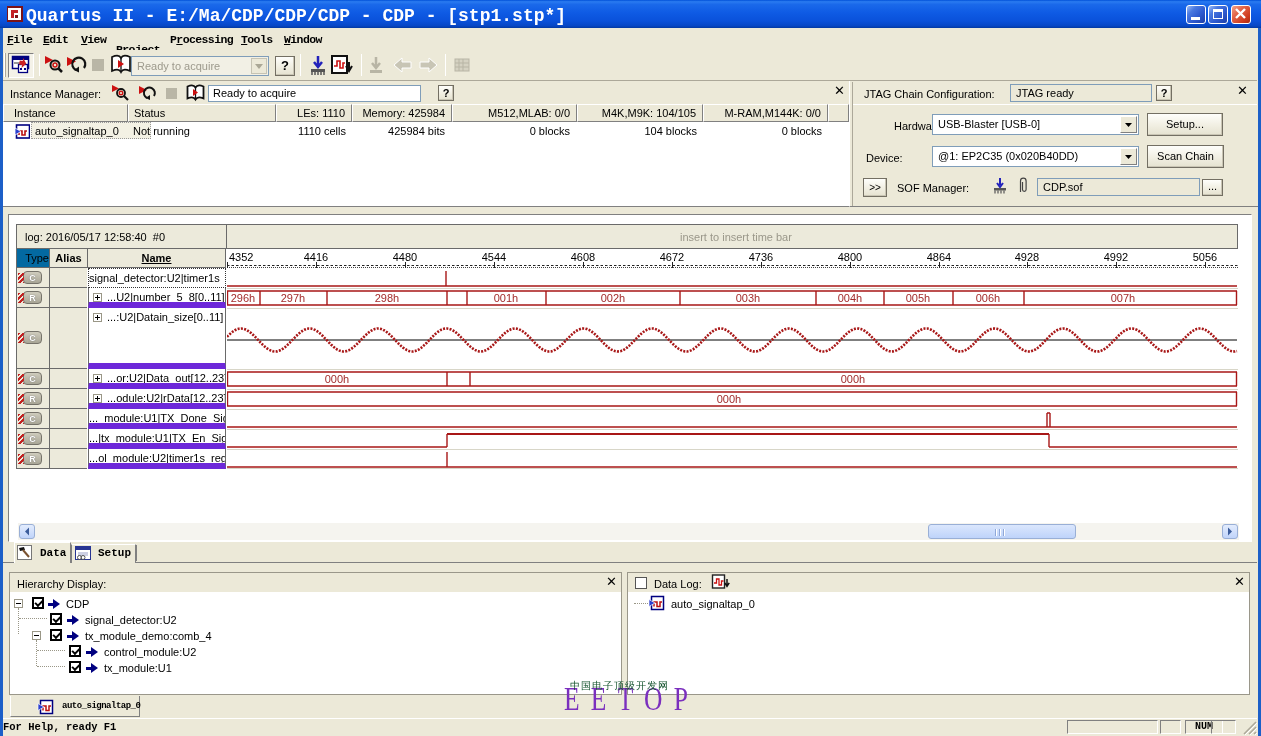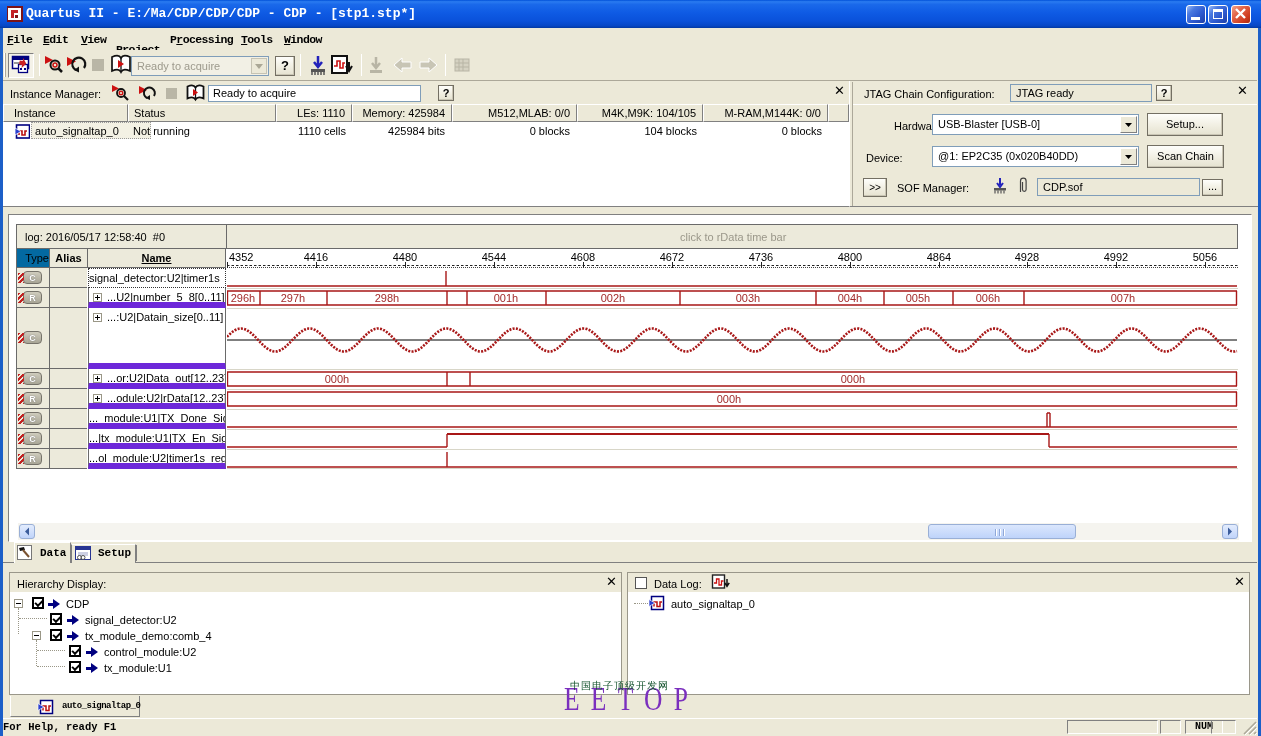--- a/index.html
+++ b/index.html
@@ -1,21 +1,21 @@
 <!DOCTYPE html>
 <html><head><meta charset="utf-8">
 <style>
 *{margin:0;padding:0;box-sizing:border-box;}
 html,body{width:1261px;height:736px;overflow:hidden;}
 body{position:relative;background:#ece9d8;font-family:"Liberation Sans",sans-serif;font-size:11px;color:#000;}
 .abs{position:absolute;}
 .mono{font-family:"Liberation Mono",monospace;}
 
 #titlebar{left:0;top:0;width:1261px;height:28px;background:linear-gradient(180deg,#0050d8 0%,#2a7bf0 6%,#1a69ea 16%,#0f5be4 45%,#0a51da 75%,#0747c6 92%,#0339a2 100%);}
-#titletext{left:26px;top:6px;color:#fff;font-family:"Liberation Mono",monospace;font-weight:bold;font-size:13px;letter-spacing:0px;white-space:pre;}
+#titletext{left:26px;top:6px;color:#fff;font-family:"Liberation Mono",monospace;font-weight:bold;font-size:18px;letter-spacing:0px;white-space:pre;}
 .winbtn{top:5px;width:20px;height:19px;border-radius:3px;border:1px solid #fff;}
 .winbtn.blue{background:linear-gradient(135deg,#9dbcf5 0%,#4a79e0 28%,#2f5bd0 60%,#1d3fa8 100%);}
 .winbtn.red{background:linear-gradient(135deg,#f3a38a 0%,#e3664a 35%,#ce3a1d 75%,#aa2a10 100%);}
 
 .menuitem{position:absolute;top:33px;font-family:"Liberation Mono",monospace;font-weight:bold;font-size:11.5px;letter-spacing:-0.6px;color:#000;text-align:center;}
 .menuitem u{text-decoration:underline;}
 #menubar{left:3px;top:28px;width:1254px;height:22px;background:#ece9d8;}
 
 #toolbar{left:3px;top:50px;width:1254px;height:31px;background:#ece9d8;border-bottom:1px solid #aca899;}
 .tsep{position:absolute;top:4px;width:1px;height:22px;background:#aca899;border-right:1px solid #fff;}
@@ -217,21 +217,21 @@
     </svg></div>
 <div class="abs sunken2" style="left:1037px;top:178px;width:163px;height:18px;background:#ece9d8;line-height:16px;padding-left:5px;">CDP.sof</div>
 <div class="abs btn" style="left:1202px;top:179px;width:21px;height:17px;text-align:center;line-height:13px;">...</div>
 
 <div class="abs" style="left:3px;top:207px;width:1254px;height:7px;background:#ece9d8;"></div>
 <div class="abs" style="left:8px;top:214px;width:1244px;height:328px;background:#fff;border-top:1px solid #808080;border-left:1px solid #808080;border-bottom:1px solid #fff;border-right:1px solid #fff;"></div>
 
 <div class="abs" style="left:16px;top:224px;width:1222px;height:25px;background:#eceadb;border:1px solid #6a6a6a;"></div>
 <div class="abs" style="left:226px;top:225px;width:1px;height:23px;background:#6a6a6a;"></div>
 <div class="abs" style="left:25px;top:231px;">log: 2016/05/17 12:58:40&nbsp; #0</div>
-<div class="abs" style="left:680px;top:231px;color:#9a978a;">click to rData time bar</div>
+<div class="abs" style="left:680px;top:231px;color:#9a978a;">insert to insert time bar</div>
 
 <div class="abs" style="left:16px;top:249px;width:33px;height:19px;background:#0369a1;border-left:1px solid #6a6a6a;border-bottom:1px solid #6a6a6a;font-weight:normal;text-align:right;line-height:18px;">Type</div>
 <div class="abs" style="left:49px;top:249px;width:38px;height:19px;background:#eceadb;border-left:1px solid #6a6a6a;border-bottom:1px solid #6a6a6a;font-weight:bold;text-align:center;line-height:18px;">Alias</div>
 <div class="abs" style="left:87px;top:249px;width:139px;height:19px;background:#eceadb;border-left:1px solid #6a6a6a;border-bottom:1px solid #6a6a6a;border-right:1px solid #6a6a6a;font-weight:bold;text-align:center;line-height:18px;text-decoration:underline;">Name</div>
 
 <div class="abs" style="left:227px;top:249px;width:1011px;height:19px;border-bottom:1px dotted #444;">
 <svg width="1011" height="19" style="position:absolute;left:0;top:0;">
 <g font-family="Liberation Sans,sans-serif" font-size="11" fill="#000">
 <text x="2" y="12">4352</text>
         <text x="89" y="12" text-anchor="middle">4416</text>

